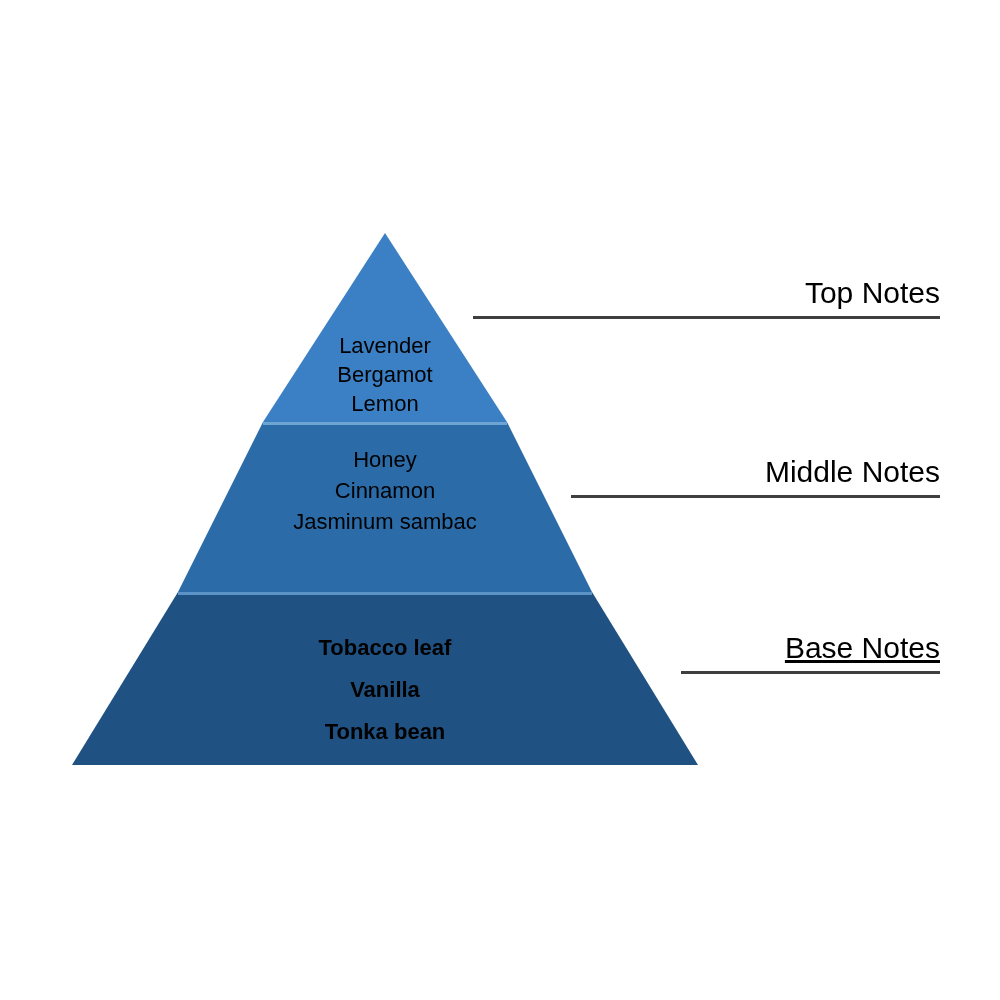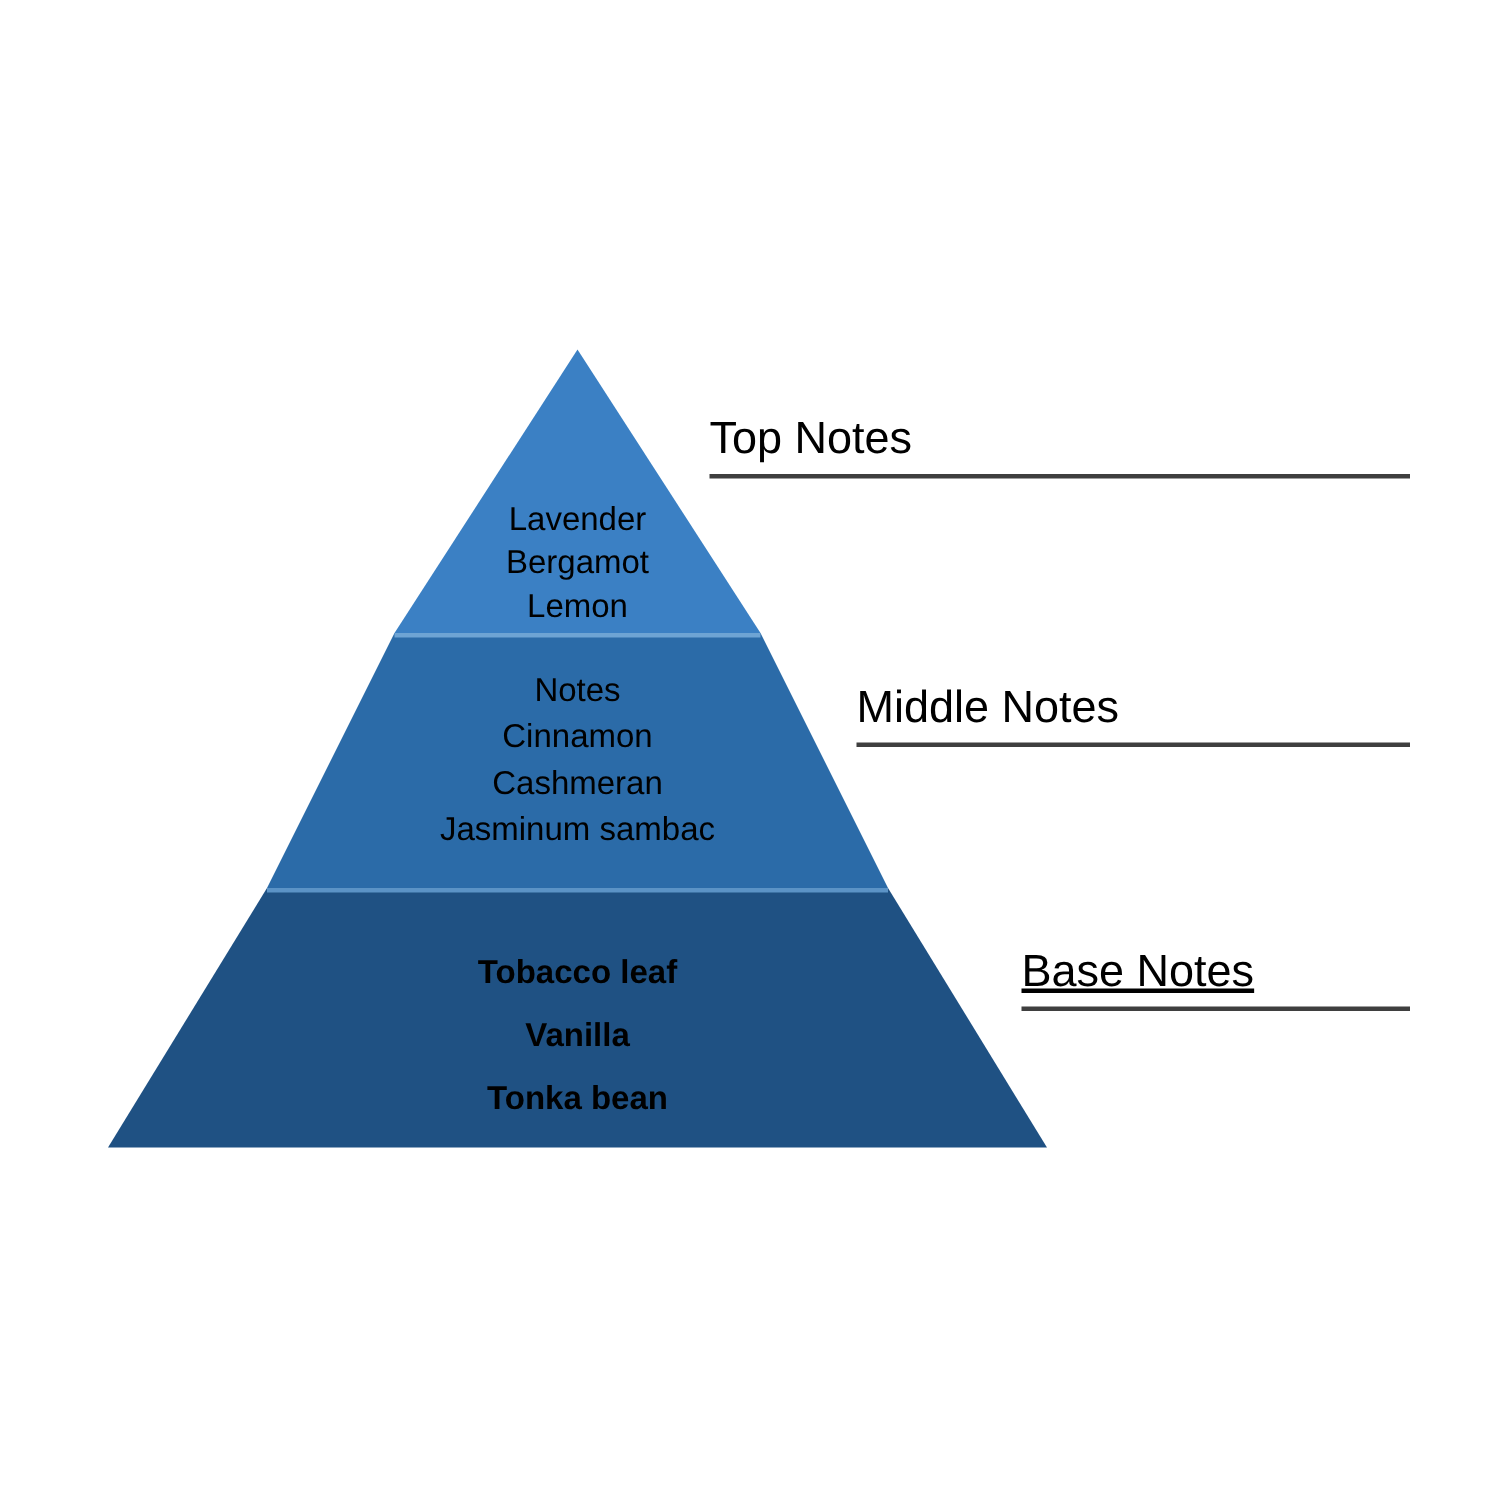--- a/index.html
+++ b/index.html
@@ -64,21 +64,21 @@
     top: 627px;
     width: 400px;
     font-size: 22px;
     line-height: 42px;
     font-weight: bold;
   }
 
   
   .callout {
     position: absolute;
-    text-align: left;
+    text-align: right;
   }
   .callout-text {
     display: block;
     font-size: 30px;
     color: #000000;
     white-space: nowrap;
     line-height: 34px;
   }
   .callout-rule {
     display: block;
@@ -121,23 +121,22 @@
     <line x1="178" y1="593.5" x2="592" y2="593.5" stroke="#5b93c6" stroke-width="3"></line>
   </svg>
 
   <div class="note-group" id="top-notes-group">
     <span class="note-line">Lavender</span>
     <span class="note-line">Bergamot</span>
     <span class="note-line">Lemon</span>
   </div>
 
   <div class="note-group" id="middle-notes-group">
-    <span class="note-line">Notes</span>
+    <span class="note-line">Honey</span>
     <span class="note-line">Cinnamon</span>
-    <span class="note-line">Cashmeran</span>
     <span class="note-line">Jasminum sambac</span>
   </div>
 
   <div class="note-group" id="base-notes-group">
     <span class="note-line">Tobacco leaf</span>
     <span class="note-line">Vanilla</span>
     <span class="note-line">Tonka bean</span>
   </div>
 
   <div class="callout" id="callout-top">

